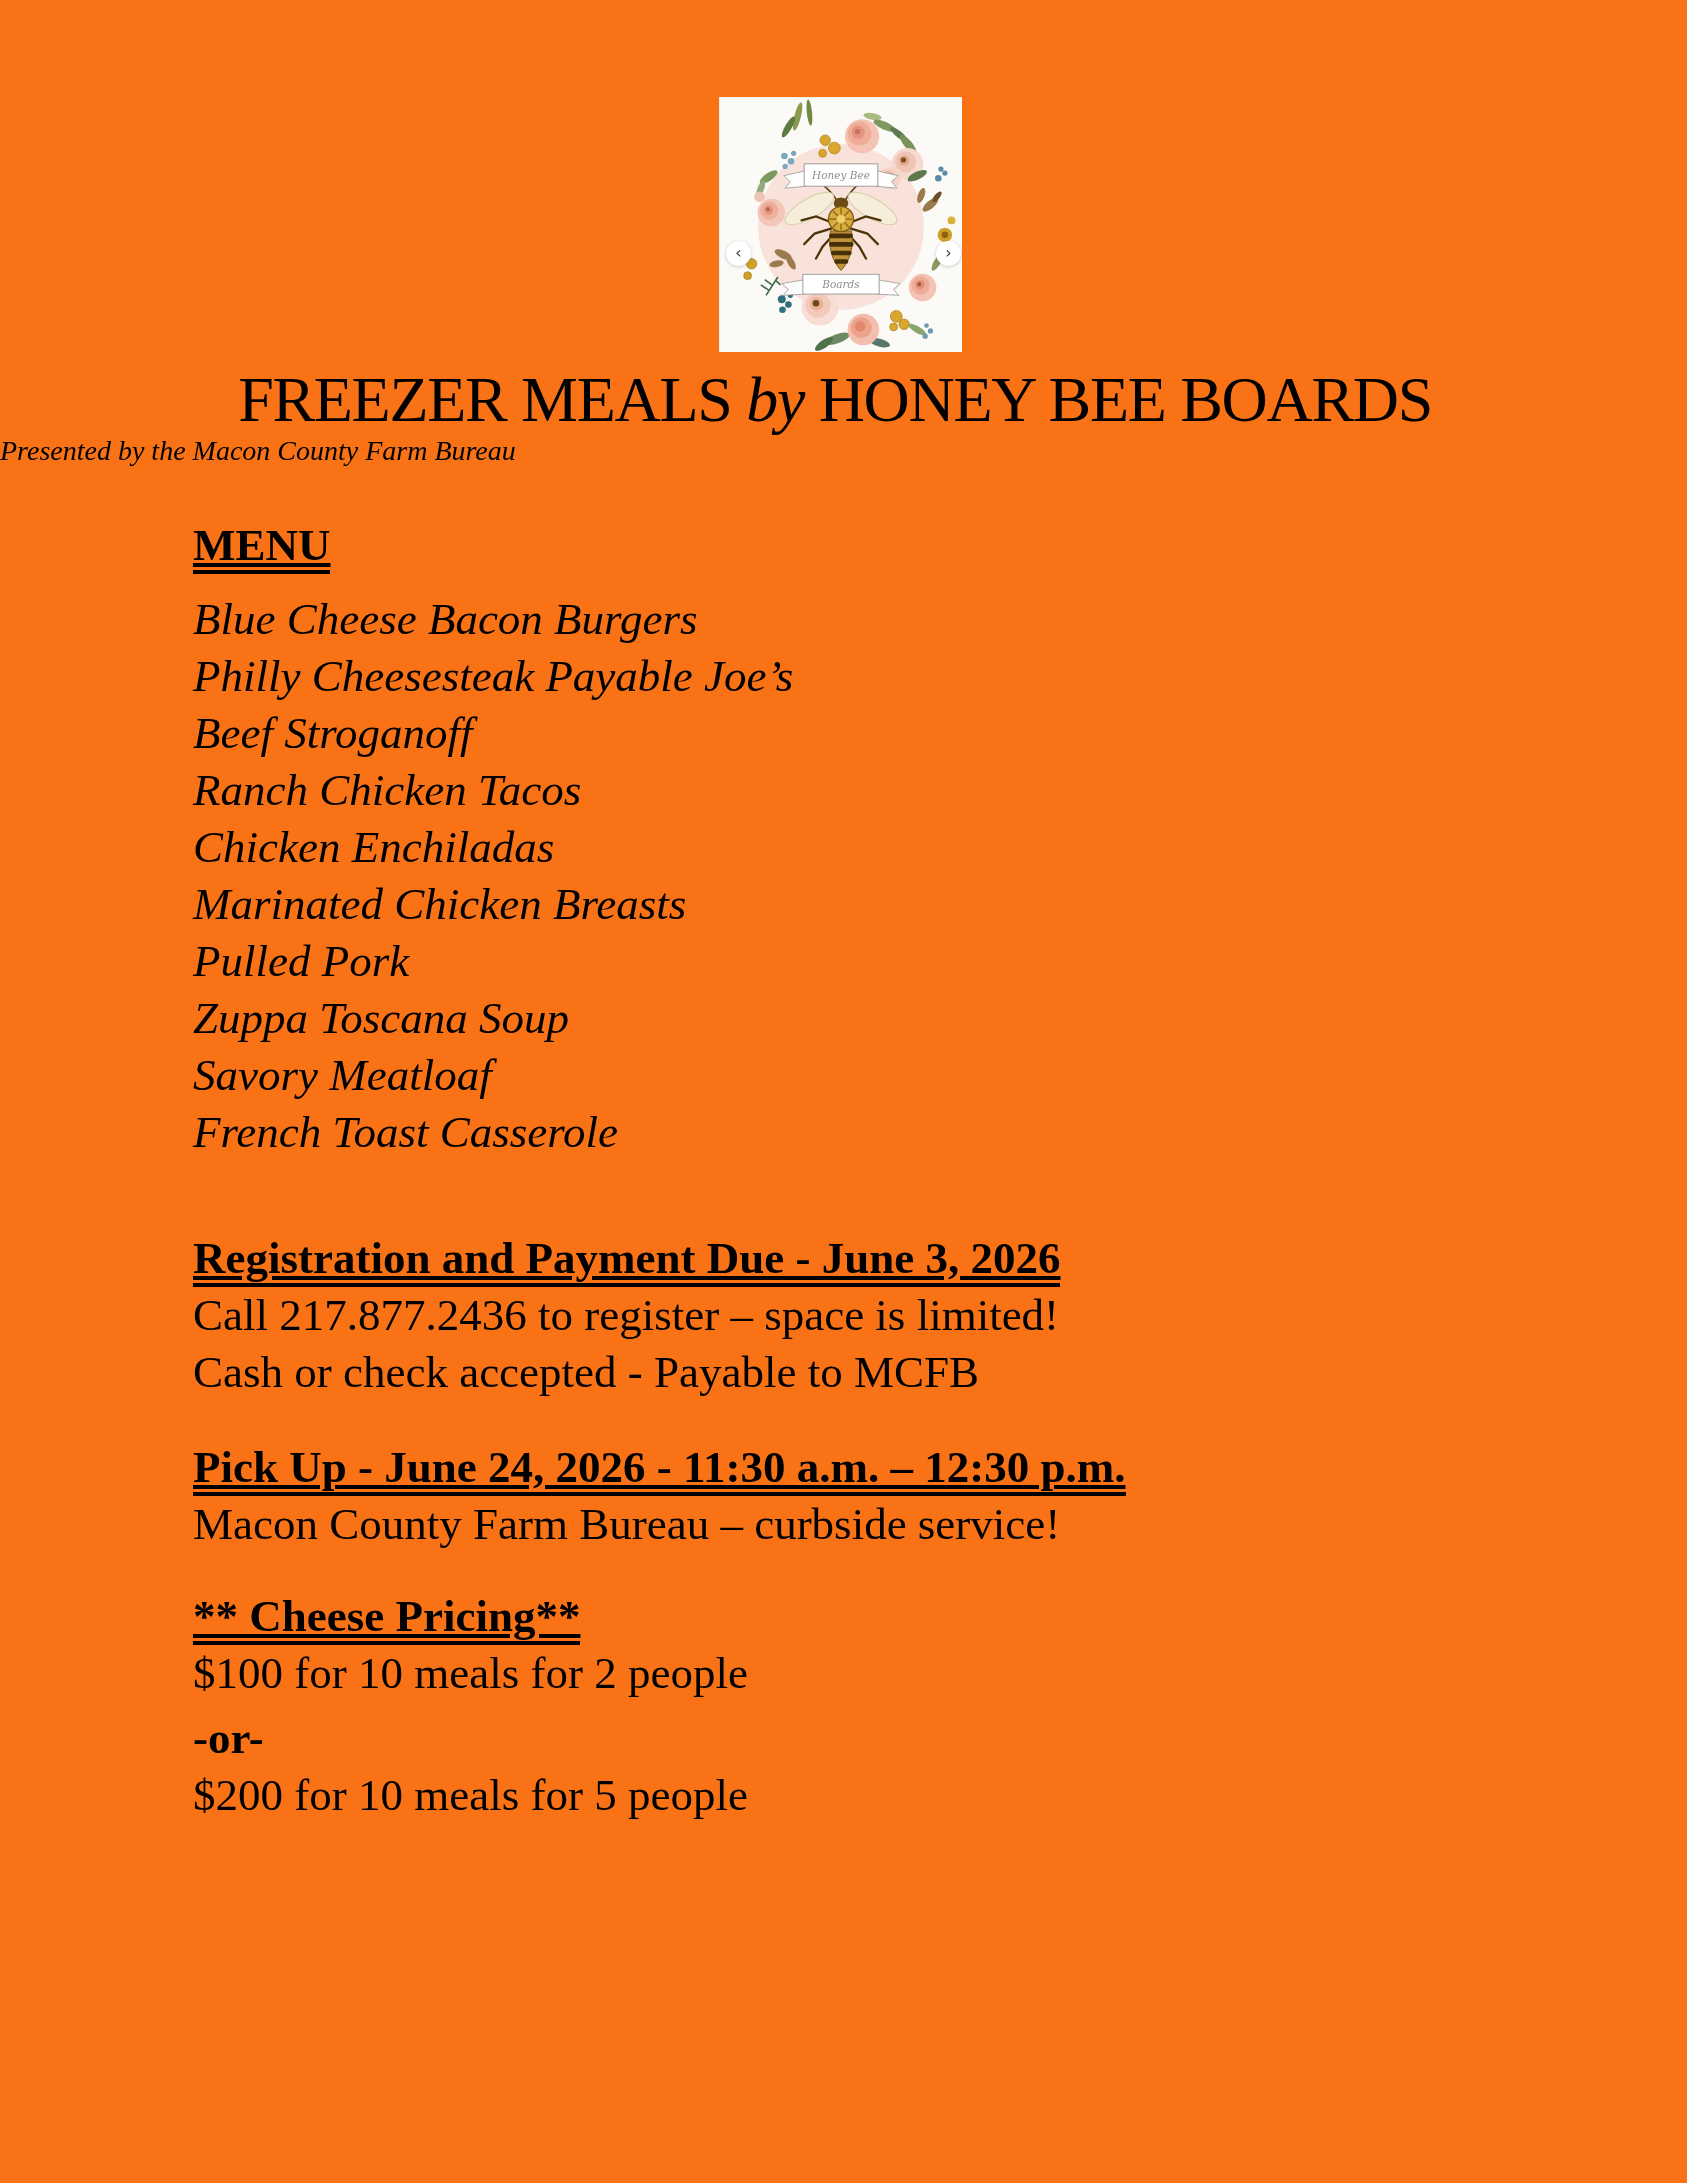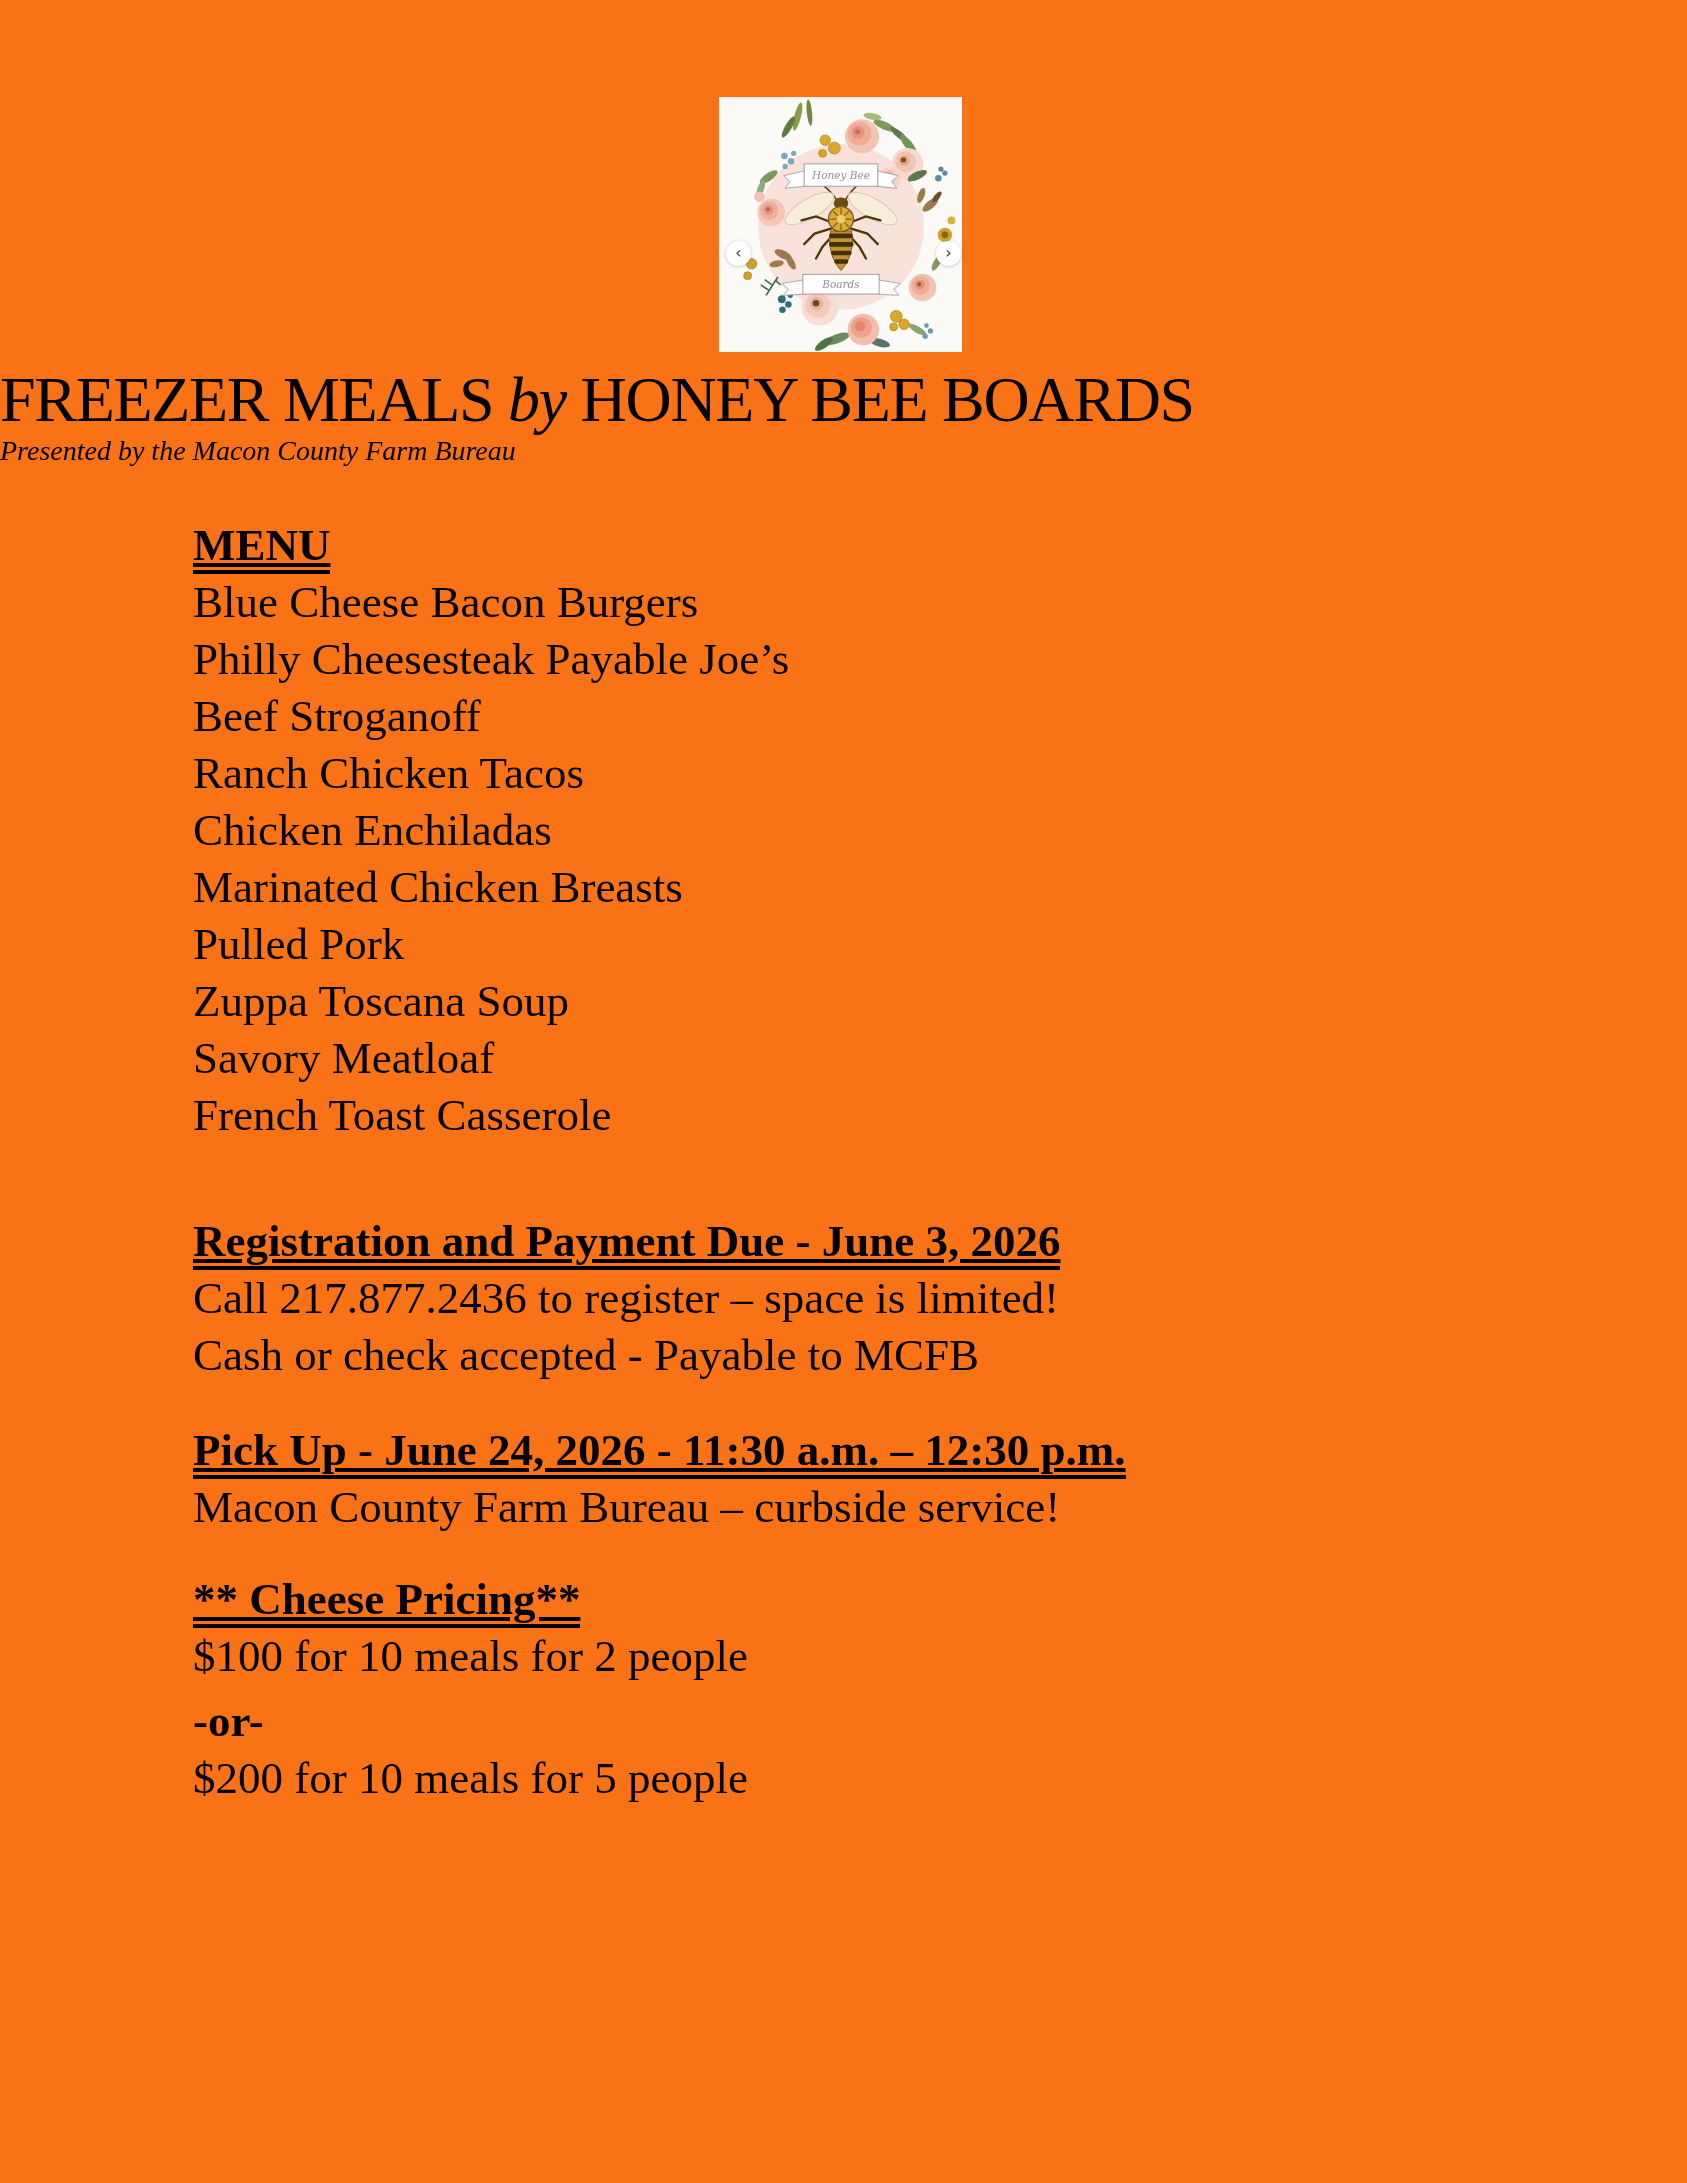--- a/index.html
+++ b/index.html
@@ -23,37 +23,37 @@
   }
   .carousel-btn span{
     font-family:"DejaVu Sans",sans-serif;font-size:16px;line-height:1;color:#3c3c3c;
     transform:translateY(-1.3px);
   }
   .carousel-btn.prev{left:6px;}
   .carousel-btn.next{left:216px;}
 
   
   .title{
-    position:absolute;top:368px;left:0;width:1432px;text-align:left;
+    position:absolute;top:368px;left:0;width:1432px;text-align:right;
     font-size:64px;line-height:1;letter-spacing:-1.3px;white-space:nowrap;
   }
   .title .by{font-style:italic;}
   .subtitle{
     position:absolute;top:437px;left:0;width:1687px;text-align:left;
     font-style:italic;font-size:28px;line-height:1;
   }
 
   
   .content{
     position:absolute;left:193px;top:517px;width:1429px;
     font-size:45px;line-height:57px;white-space:nowrap;
   }
   .heading{font-weight:bold;text-decoration:underline;}
   .u{border-bottom:4px solid #000;}
-  .menu-items{margin-top:0;}
+  .menu-items{margin-top:17px;font-style:italic;}
   .section-registration{margin-top:69px;}
   .section-pickup{margin-top:38px;}
   .section-pricing{margin-top:35px;}
   .or-sep{font-weight:bold;margin-top:8px;}
 
   .footnote{
     position:absolute;top:1894px;left:0;width:1687px;text-align:center;
     font-weight:bold;font-size:41px;line-height:1;
   }
 </style>

